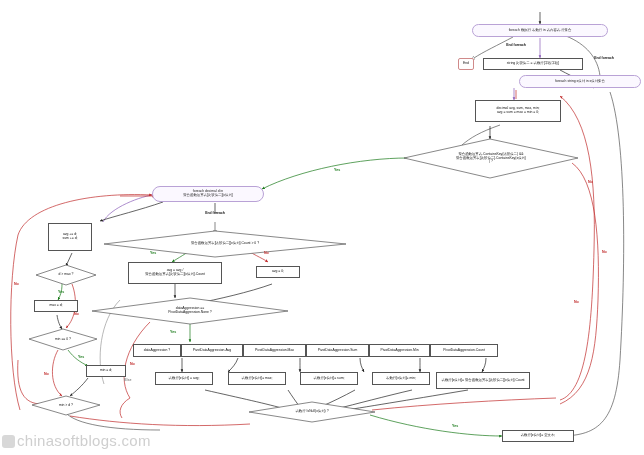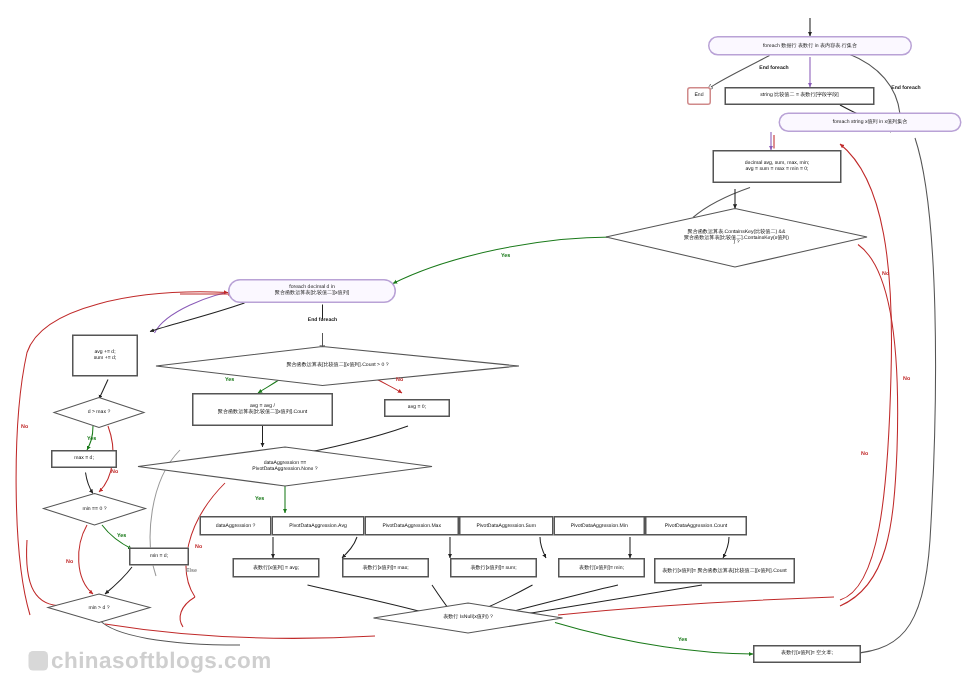--- a/index.html
+++ b/index.html
@@ -13,21 +13,21 @@
   .proc{border:1px solid #555;background:#fff;padding:1px 2px;}
   .loop{border:1px solid #b9a2d6;background:#fbf8ff;border-radius:999px;color:#222;}
   .endloop{border:none;background:transparent;font-weight:bold;color:#111;}
   .term{border:1px solid #d08a8a;background:#fff;border-radius:2px;color:#222;}
   .dia{background:transparent;border:none;}
   .dia .txt{position:relative;z-index:2;font-size:3.4px;padding:0 6px;}
   .lbl{position:absolute;font-size:3.6px;font-weight:bold;}
   .lbl.yes{color:#1a7a1a;}
   .lbl.no{color:#c02a2a;}
   .lbl.els{color:#8a8a8a;}
-  .wm{position:absolute;left:19px;top:432px;font-size:15px;font-weight:bold;
+  .wm{position:absolute;left:2px;top:432px;font-size:15px;font-weight:normal;
       color:#cfcfcf;letter-spacing:0.3px;font-family:"Liberation Sans",sans-serif;}
   .wm .logo{display:inline-block;width:13px;height:13px;border-radius:3px;
             background:#d8d8d8;vertical-align:-2px;margin-right:2px;}
 </style>
 </head>
 <body>
 
 <div id="canvas">
 
   <svg class="layer">

